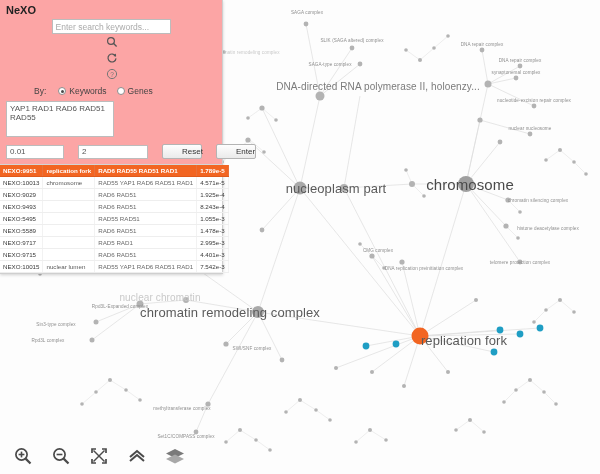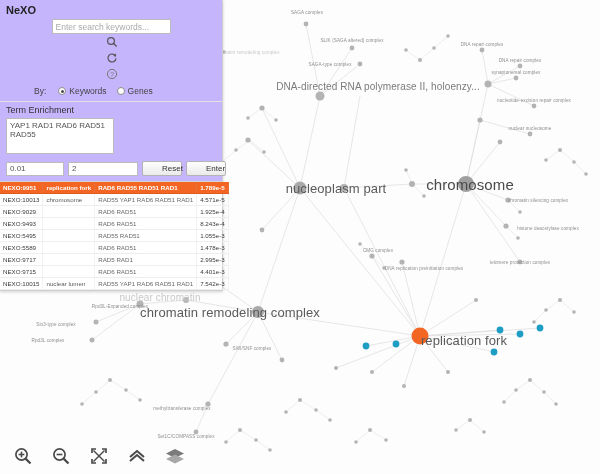--- a/index.html
+++ b/index.html
@@ -51,21 +51,21 @@
   .net-label.faded {
     color: #c9c9c9;
   }
 
   
   #panel {
     position: absolute;
     left: 0;
     top: 0;
     width: 222px;
-    background: #c4b5fd;
+    background: #fca5a5;
     border-right: 1px solid #cfcfcf;
     border-bottom: 1px solid #cfcfcf;
     box-shadow: 0 1px 3px rgba(0,0,0,0.18);
     font-size: 9px;
     color: #333;
   }
   #panel-title {
     padding: 4px 6px 3px 6px;
     font-size: 11px;
     font-weight: bold;
@@ -152,21 +152,21 @@
     color: #555;
     padding: 2px 3px;
     box-sizing: border-box;
     resize: none;
     overflow: hidden;
   }
   .cutoff-row {
     display: flex;
     align-items: center;
     padding: 0 6px 5px 6px;
-    gap: 4px;
+    gap: 14px;
   }
   .small-input {
     width: 58px;
     height: 14px;
     border: 1px solid #bcbcbc;
     background: #fff;
     font-size: 8px;
     font-family: "Liberation Sans", sans-serif;
     color: #555;
     padding: 0 3px;
@@ -513,21 +513,20 @@
       <label class="radio">
         <span class="dot on"></span>
         <span>Keywords</span>
       </label>
       <label class="radio">
         <span class="dot"></span>
         <span>Genes</span>
       </label>
     </div>
 
-    <div class="section-head">Term Enrichment</div>
 
     <textarea id="term-box" placeholder="Enter gene names..." style="">YAP1 RAD1 RAD6 RAD51 RAD55</textarea>
 
     <div class="cutoff-row">
       <input class="small-input" type="text" value="0.01" style="">
       <input class="small-input wide" type="text" value="2" style="">
       <button class="btn">Reset</button>
       <button class="btn">Enter</button>
     </div>
 

